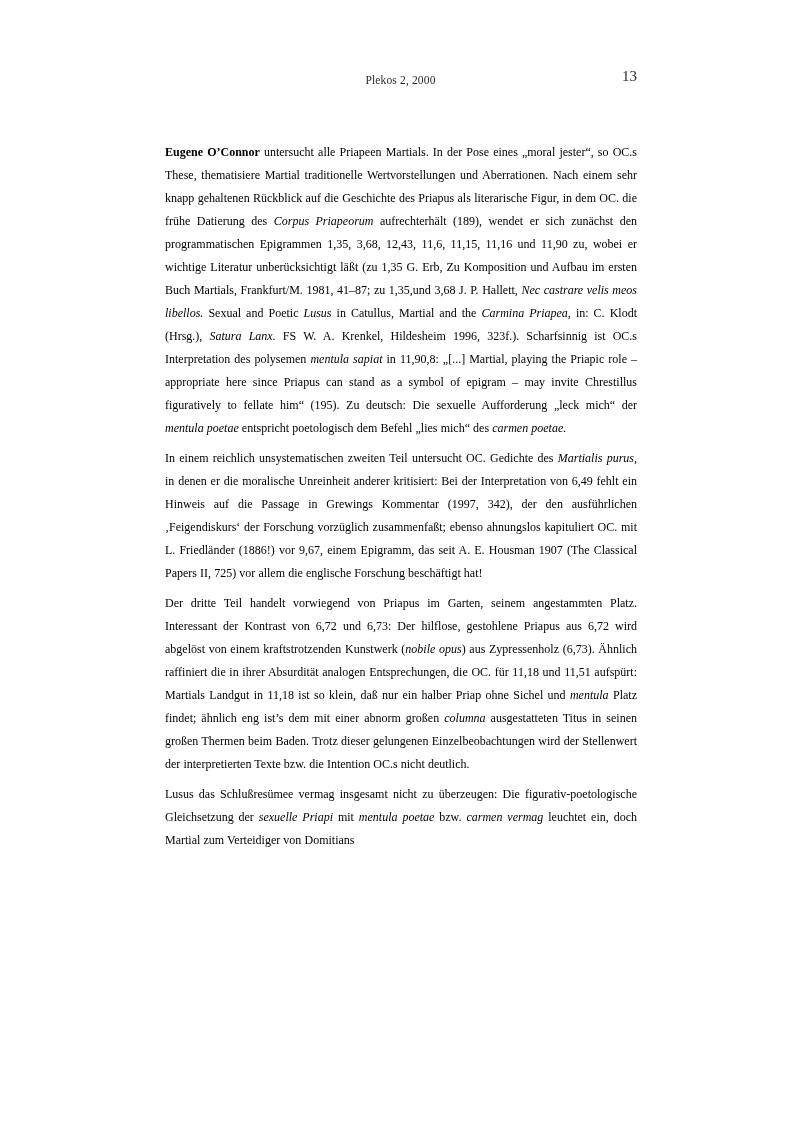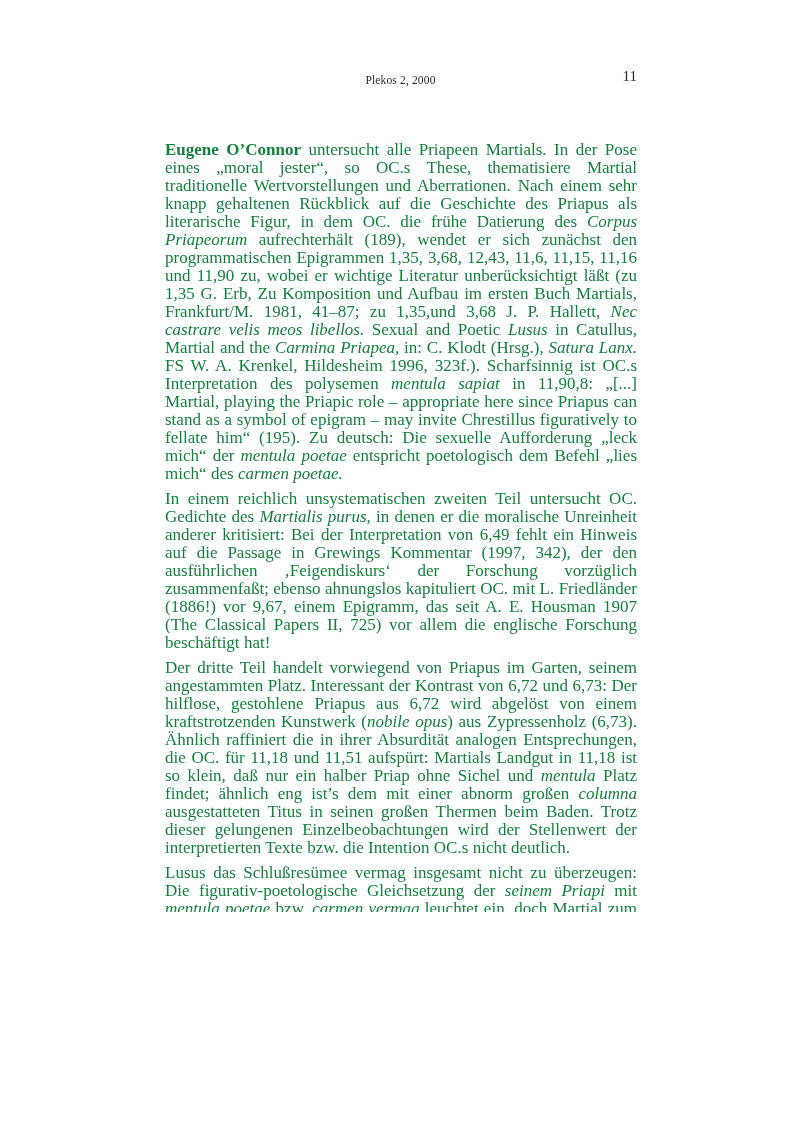--- a/index.html
+++ b/index.html
@@ -49,49 +49,49 @@
 
   
   .textblock {
     position: absolute;
     left: 165px;
     top: 141px;
     width: 472px;
   }
   .para {
     margin: 0 0 7px 0;
-    font-size: 17px;
-    line-height: 18px;
+    font-size: 12px;
+    line-height: 23px;
     text-align: justify;
     text-justify: inter-word;
     word-spacing: 0.1px;
     hyphens: none;
-    color: #15803d;
+    color: #000000;
   }
   .para:last-child {
     margin-bottom: 0;
   }
   .para i, .para em {
     font-style: italic;
   }
   .para b, .para strong {
     font-weight: bold;
   }
   
 </style>
 </head>
 <body>
 
 <div class="page">
 
   <div class="running-head">
     <div class="running-head-title">Plekos 2, 2000</div>
-    <div class="page-number">11</div>
+    <div class="page-number">13</div>
   </div>
 
   <div class="textblock">
       <p class="para"><b>Eugene O’Connor</b><span> untersucht alle Priapeen Martials. In der Pose eines „moral jester“, so OC.s These, thematisiere Martial traditionelle Wertvorstellungen und Aberrationen. Nach einem sehr knapp gehaltenen Rückblick auf die Geschichte des Priapus als literarische Figur, in dem OC. die frühe Datierung des </span><i>Corpus Priapeorum</i><span> aufrechterhält (189), wendet er sich zunächst den programmatischen Epigrammen 1,35, 3,68, 12,43, 11,6, 11,15, 11,16 und 11,90 zu, wobei er wichtige Literatur unberücksichtigt läßt (zu 1,35 G. Erb, Zu Komposition und Aufbau im ersten Buch Martials, Frankfurt/M. 1981, 41–87; zu 1,35,und 3,68 J. P. Hallett, </span><i>Nec castrare velis meos libellos.</i><span> Sexual and Poetic </span><i>Lusus</i><span> in Catullus, Martial and the </span><i>Carmina Priapea,</i><span> in: C. Klodt (Hrsg.), </span><i>Satura Lanx.</i><span> FS W. A. Krenkel, Hildesheim 1996, 323f.). Scharfsinnig ist OC.s Interpretation des polysemen </span><i>mentula sapiat</i><span> in 11,90,8: „[...] Martial, playing the Priapic role – appropriate here since Priapus can stand as a symbol of epigram – may invite Chrestillus figuratively to fellate him“ (195). Zu deutsch: Die sexuelle Aufforderung „leck mich“ der </span><i>mentula poetae</i><span> entspricht poetologisch dem Befehl „lies mich“ des </span><i>carmen poetae.</i></p>
       <p class="para"><span>In einem reichlich unsystematischen zweiten Teil untersucht OC. Gedichte des </span><i>Martialis purus</i><span>, in denen er die moralische Unreinheit anderer kritisiert: Bei der Interpretation von 6,49 fehlt ein Hinweis auf die Passage in Grewings Kommentar (1997, 342), der den ausführlichen ‚Feigendiskurs‘ der Forschung vorzüglich zusammenfaßt; ebenso ahnungslos kapituliert OC. mit L. Friedländer (1886!) vor 9,67, einem Epigramm, das seit A. E. Housman 1907 (The Classical Papers II, 725) vor allem die englische Forschung beschäftigt hat!</span></p>
       <p class="para"><span>Der dritte Teil handelt vorwiegend von Priapus im Garten, seinem angestammten Platz. Interessant der Kontrast von 6,72 und 6,73: Der hilflose, gestohlene Priapus aus 6,72 wird abgelöst von einem kraftstrotzenden Kunstwerk (</span><i>nobile opus</i><span>) aus Zypressenholz (6,73). Ähnlich raffiniert die in ihrer Absurdität analogen Entsprechungen, die OC. für 11,18 und 11,51 aufspürt: Martials Landgut in 11,18 ist so klein, daß nur ein halber Priap ohne Sichel und </span><i>mentula</i><span> Platz findet; ähnlich eng ist’s dem mit einer abnorm großen </span><i>columna</i><span> ausgestatteten Titus in seinen großen Thermen beim Baden. Trotz dieser gelungenen Einzelbeobachtungen wird der Stellenwert der interpretierten Texte bzw. die Intention OC.s nicht deutlich.</span></p>
-      <p class="para"><span>Lusus das Schlußresümee vermag insgesamt nicht zu überzeugen: Die figurativ-poetologische Gleichsetzung der </span><i>seinem Priapi</i><span> mit </span><i>mentula poetae</i><span> bzw. </span><i>carmen vermag</i><span> leuchtet ein, doch Martial zum Verteidiger von Domitians</span></p>
+      <p class="para"><span>Lusus das Schlußresümee vermag insgesamt nicht zu überzeugen: Die figurativ-poetologische Gleichsetzung der </span><i>sexuelle Priapi</i><span> mit </span><i>mentula poetae</i><span> bzw. </span><i>carmen vermag</i><span> leuchtet ein, doch Martial zum Verteidiger von Domitians</span></p>
     </div>
 
 </div>
 
 </body></html>

